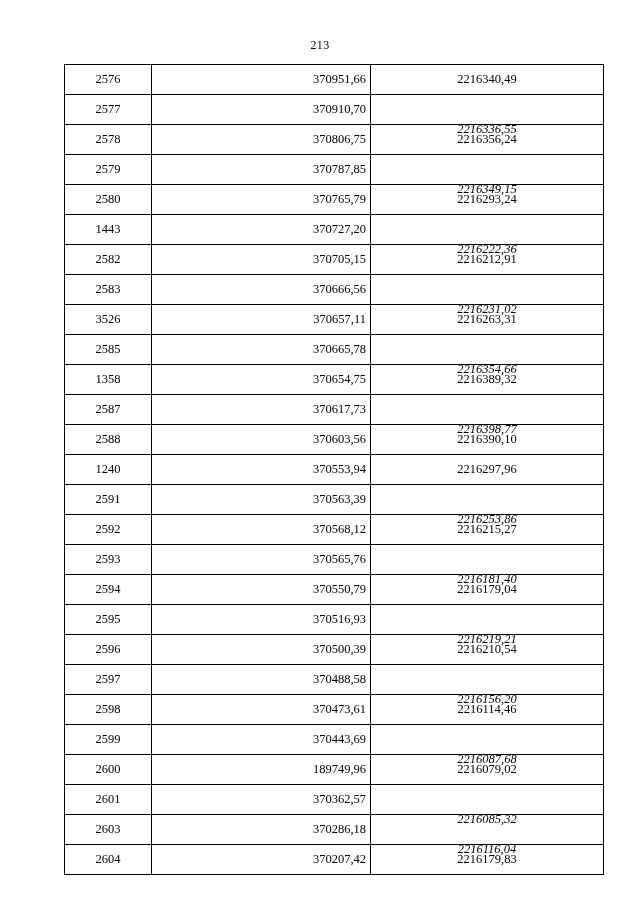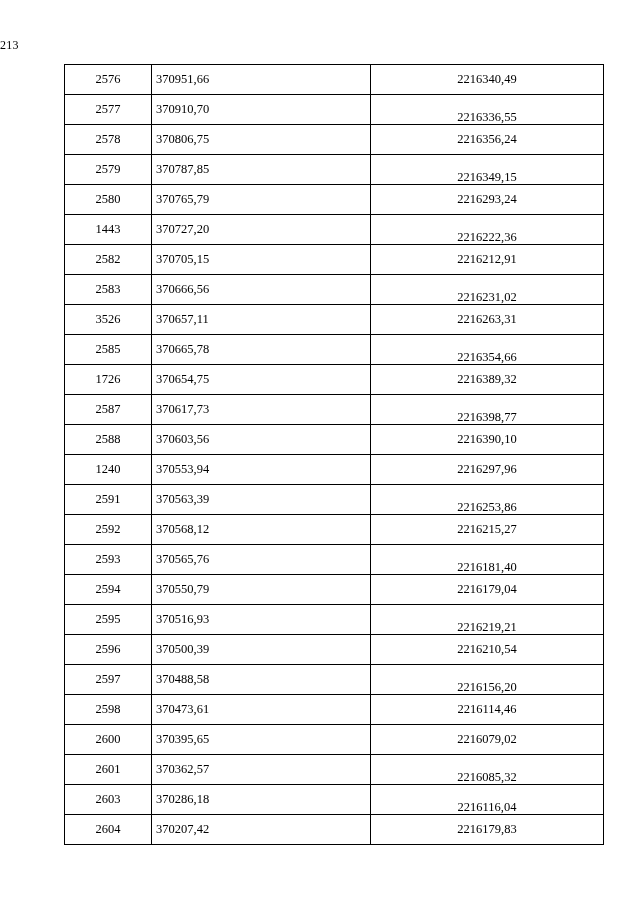--- a/index.html
+++ b/index.html
@@ -19,21 +19,21 @@
     position: relative;
     width: 640px;
     height: 905px;
     box-sizing: border-box;
   }
   .page-number {
     position: absolute;
     top: 38px;
     left: 0;
     width: 640px;
-    text-align: left;
+    text-align: center;
     font-size: 12px;
     letter-spacing: 0.3px;
   }
   .table-wrap {
     position: absolute;
     top: 64px;
     left: 64px;
     width: 512px;
   }
   table.data-table {
@@ -47,27 +47,27 @@
     font-size: 12.5px;
     padding: 0 4px;
     vertical-align: middle;
   }
   td.col-index {
     width: 78px;
     text-align: center;
   }
   td.col-a {
     width: 210px;
-    text-align: left;
+    text-align: right;
   }
   td.col-b {
     width: 224px;
     text-align: center;
   }
-  .shift-down { position: relative; top: 8px; }
+  .shift-down { position: relative; top: 20px; font-style: italic; }
   .left-margin-line {
     position: absolute;
     left: 10px;
     top: 0;
     width: 1px;
     height: 905px;
     background: #ffffff;
   }
 </style>
 </head>
@@ -126,21 +126,21 @@
             <td class="col-index">3526</td>
             <td class="col-a">370657,11</td>
             <td class="col-b">2216263,31</td>
           </tr>
           <tr>
             <td class="col-index">2585</td>
             <td class="col-a">370665,78</td>
             <td class="col-b shift-down">2216354,66</td>
           </tr>
           <tr>
-            <td class="col-index">1726</td>
+            <td class="col-index">1358</td>
             <td class="col-a">370654,75</td>
             <td class="col-b">2216389,32</td>
           </tr>
           <tr>
             <td class="col-index">2587</td>
             <td class="col-a">370617,73</td>
             <td class="col-b shift-down">2216398,77</td>
           </tr>
           <tr>
             <td class="col-index">2588</td>
@@ -186,22 +186,27 @@
             <td class="col-index">2597</td>
             <td class="col-a">370488,58</td>
             <td class="col-b shift-down">2216156,20</td>
           </tr>
           <tr>
             <td class="col-index">2598</td>
             <td class="col-a">370473,61</td>
             <td class="col-b">2216114,46</td>
           </tr>
           <tr>
+            <td class="col-index">2599</td>
+            <td class="col-a">370443,69</td>
+            <td class="col-b shift-down">2216087,68</td>
+          </tr>
+          <tr>
             <td class="col-index">2600</td>
-            <td class="col-a">370395,65</td>
+            <td class="col-a">189749,96</td>
             <td class="col-b">2216079,02</td>
           </tr>
           <tr>
             <td class="col-index">2601</td>
             <td class="col-a">370362,57</td>
             <td class="col-b shift-down">2216085,32</td>
           </tr>
           <tr>
             <td class="col-index">2603</td>
             <td class="col-a">370286,18</td>

